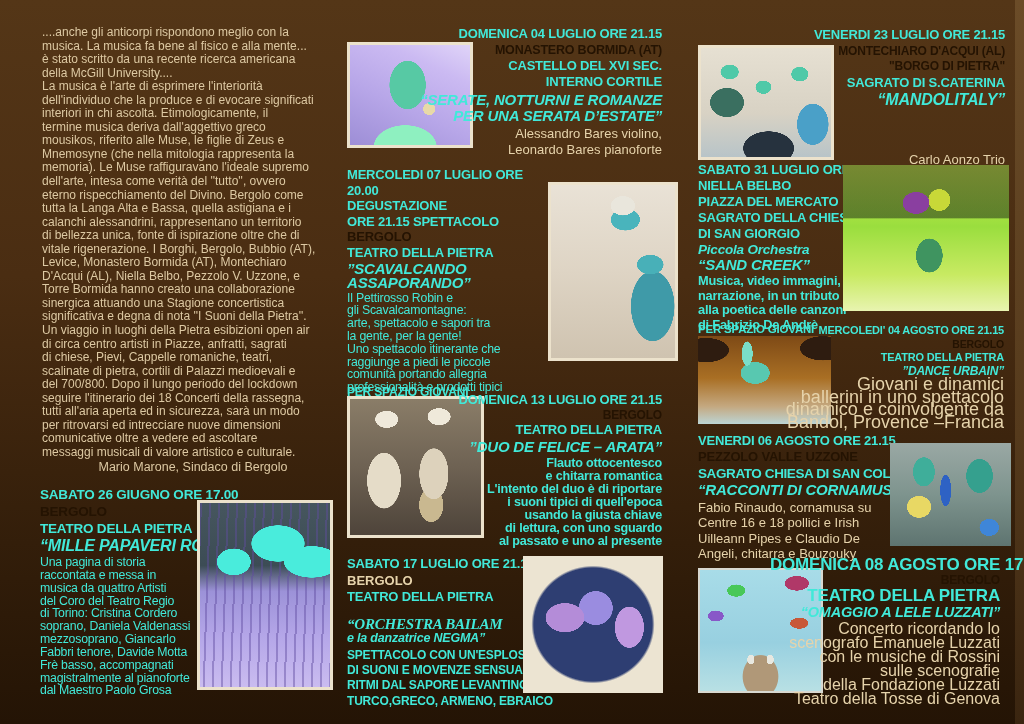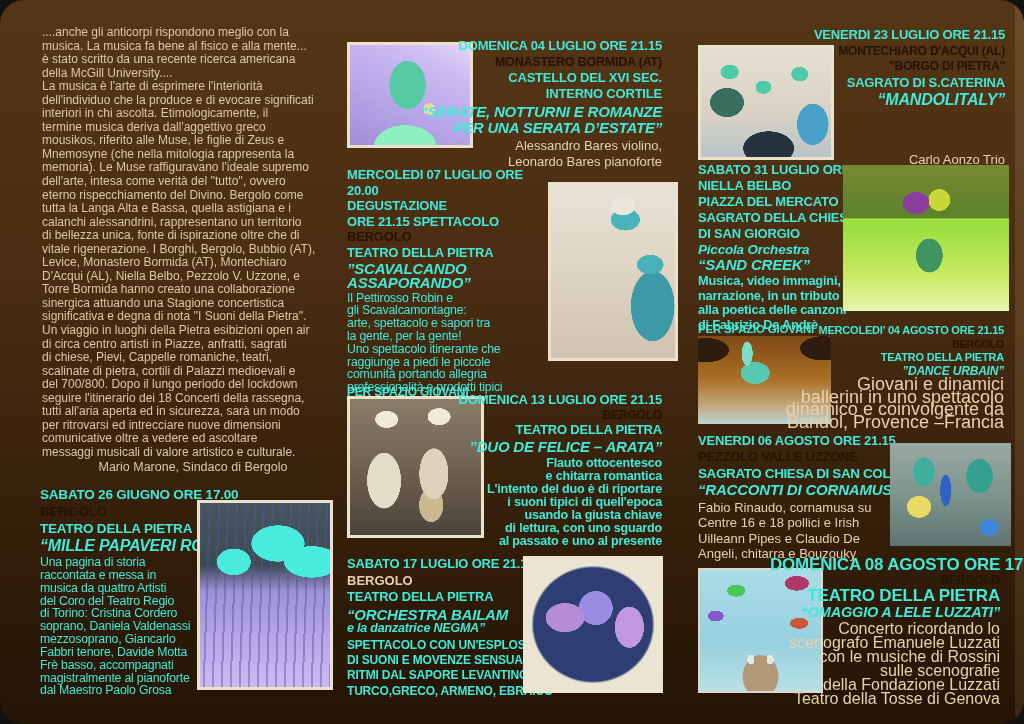--- a/index.html
+++ b/index.html
@@ -1,20 +1,19 @@
 <!DOCTYPE html>
 <html><head>
 <meta charset="utf-8">
 <style>
   html,body{margin:0;padding:0;background:#111;}
   .page{
     position:relative;width:1024px;height:724px;overflow:hidden;
     font-family:"Liberation Sans",sans-serif;
     background:linear-gradient(180deg,#543617 0%,#4a2d12 38%,#36200b 70%,#241405 100%);
-    border-radius:24px;
   }
   .edge{position:absolute;right:0;top:0;width:9px;height:724px;
     background:linear-gradient(180deg,#6b4c28,#553a1c 60%,#3a2510);}
   .lines{white-space:pre-line;}
   .c{color:#41e9d9;font-weight:bold;letter-spacing:-0.2px;}
   .k{color:#241302;font-weight:bold;letter-spacing:-0.2px;}
   .cr{color:#e6d3ab;}
   .it{font-style:italic;}
   .blk{position:absolute;}
   .r{text-align:right;}
@@ -94,21 +93,21 @@
     radial-gradient(ellipse 13px 9px at 13% 38%,#8858c8 0 60%,transparent 61%),
     radial-gradient(ellipse 15px 9px at 82% 44%,#c85838 0 60%,transparent 61%),
     linear-gradient(180deg,#a8dce8 0%,#98d0e0 60%,#b8e0e4 100%);}
 
   
   #blk-papaveri{left:40px;top:486px;width:300px;}
   #blk-papaveri .d{font-size:13.5px;line-height:17px;}
   #blk-papaveri .ti{font-size:16px;line-height:16px;margin:1px 0 2px;}
   #blk-papaveri .bd{width:160px;font-size:12.3px;line-height:12.85px;}
 
-  #blk-serate{left:398px;top:26px;width:264px;margin-top:12px;}
+  #blk-serate{left:398px;top:26px;width:264px;}
   #blk-serate .d1{font-size:13px;line-height:16px;}
   #blk-serate .d2{font-size:12.5px;line-height:16px;}
   #blk-serate .ti{font-size:15px;line-height:15.5px;margin:2px 0 3px;}
   #blk-serate .bd{font-size:13px;line-height:15.5px;}
 
   #blk-scavalcando{left:347px;top:167px;width:210px;}
   #blk-scavalcando .d{font-size:13px;line-height:15.6px;}
   #blk-scavalcando .ti{font-size:15px;line-height:14px;margin:1px 0 2px;}
   #blk-scavalcando .bd{font-size:12.3px;line-height:12.8px;}
 
@@ -117,21 +116,21 @@
   #lbl-giovani2{left:698px;top:323px;font-size:11.5px;}
 
   #blk-duo{left:400px;top:392px;width:262px;}
   #blk-duo .d1{font-size:13px;line-height:16px;}
   #blk-duo .d2{font-size:12px;line-height:14px;}
   #blk-duo .ti{font-size:15px;line-height:16px;margin:1px 0 2px;}
   #blk-duo .bd{font-size:12.6px;line-height:13px;}
 
   #blk-bailam{left:347px;top:556px;width:210px;}
   #blk-bailam .d{font-size:13px;line-height:16.5px;}
-  #blk-bailam .t1{font-size:15px;line-height:15px;margin-top:1px;}
+  #blk-bailam .t1{font-size:15px;line-height:15px;margin-top:11px;font-family:Liberation Serif, serif;}
   #blk-bailam .t2{font-size:12.5px;line-height:13px;margin-bottom:3px;}
   #blk-bailam .bd{font-size:12px;line-height:15.4px;font-weight:bold;letter-spacing:-0.2px;}
 
   #blk-mandolitaly{left:755px;top:27px;width:250px;}
   #blk-mandolitaly .d1{font-size:13px;line-height:16.5px;}
   #blk-mandolitaly .d2{font-size:12px;line-height:15.5px;}
   #blk-mandolitaly .ti{font-size:16px;line-height:15px;margin:1px 0 2px;}
   #blk-mandolitaly .bd{font-size:13px;line-height:15.6px;margin-top:45px;}
 
   #blk-sandcreek{left:698px;top:162px;width:200px;}

